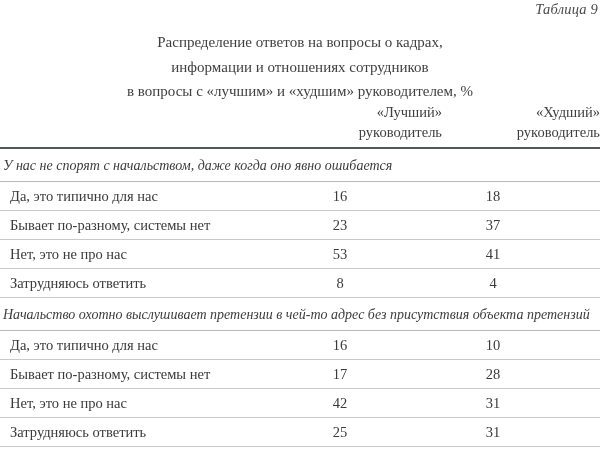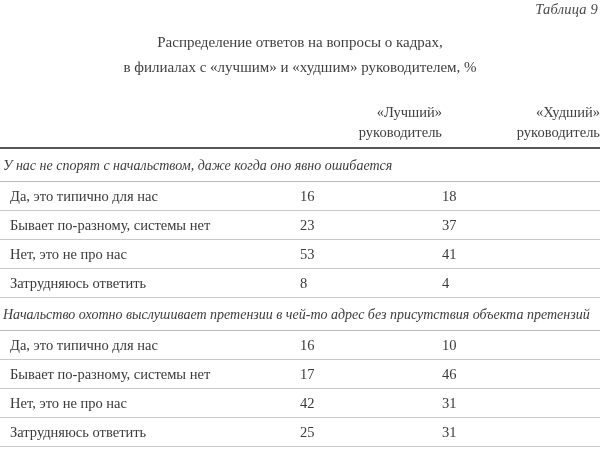--- a/index.html
+++ b/index.html
@@ -109,20 +109,21 @@
     line-height: 20px;
     padding: 4px 4px 4px 10px;
     text-align: left;
     white-space: nowrap;
     color: #3a3a3a;
   }
   tr.data-row td.value-cell {
     font-size: 14.5px;
     line-height: 20px;
     padding: 4px 0 4px 0;
+    text-align: center;
     color: #3a3a3a;
   }
   tr.data-row td.value-best {
     padding-right: 62px;
   }
   tr.data-row td.value-worst {
     padding-right: 56px;
   }
   tr.data-row {
     height: 29px;
@@ -130,21 +131,22 @@
 </style>
 </head>
 <body>
 
 <div class="page">
 
   <div class="table-number">Таблица 9</div>
 
   <div class="title">
     <span class="title-line">Распределение ответов на вопросы о кадрах,</span>
-    <span class="title-line">в филиалах с «лучшим» и «худшим» руководителем, %</span>
+    <span class="title-line">информации и отношениях сотрудников</span>
+    <span class="title-line">в вопросы с «лучшим» и «худшим» руководителем, %</span>
   </div>
 
   <table class="data-table">
     <colgroup>
       <col class="c-label">
       <col class="c-best">
       <col class="c-worst">
     </colgroup>
 
     <thead>
@@ -198,21 +200,21 @@
       </tr>
 
       <tr class="data-row">
         <td class="label-cell">Да, это типично для нас</td>
         <td class="value-cell value-best">16</td>
         <td class="value-cell value-worst">10</td>
       </tr>
       <tr class="data-row">
         <td class="label-cell">Бывает по-разному, системы нет</td>
         <td class="value-cell value-best">17</td>
-        <td class="value-cell value-worst">46</td>
+        <td class="value-cell value-worst">28</td>
       </tr>
       <tr class="data-row">
         <td class="label-cell">Нет, это не про нас</td>
         <td class="value-cell value-best">42</td>
         <td class="value-cell value-worst">31</td>
       </tr>
       <tr class="data-row">
         <td class="label-cell">Затрудняюсь ответить</td>
         <td class="value-cell value-best">25</td>
         <td class="value-cell value-worst">31</td>

